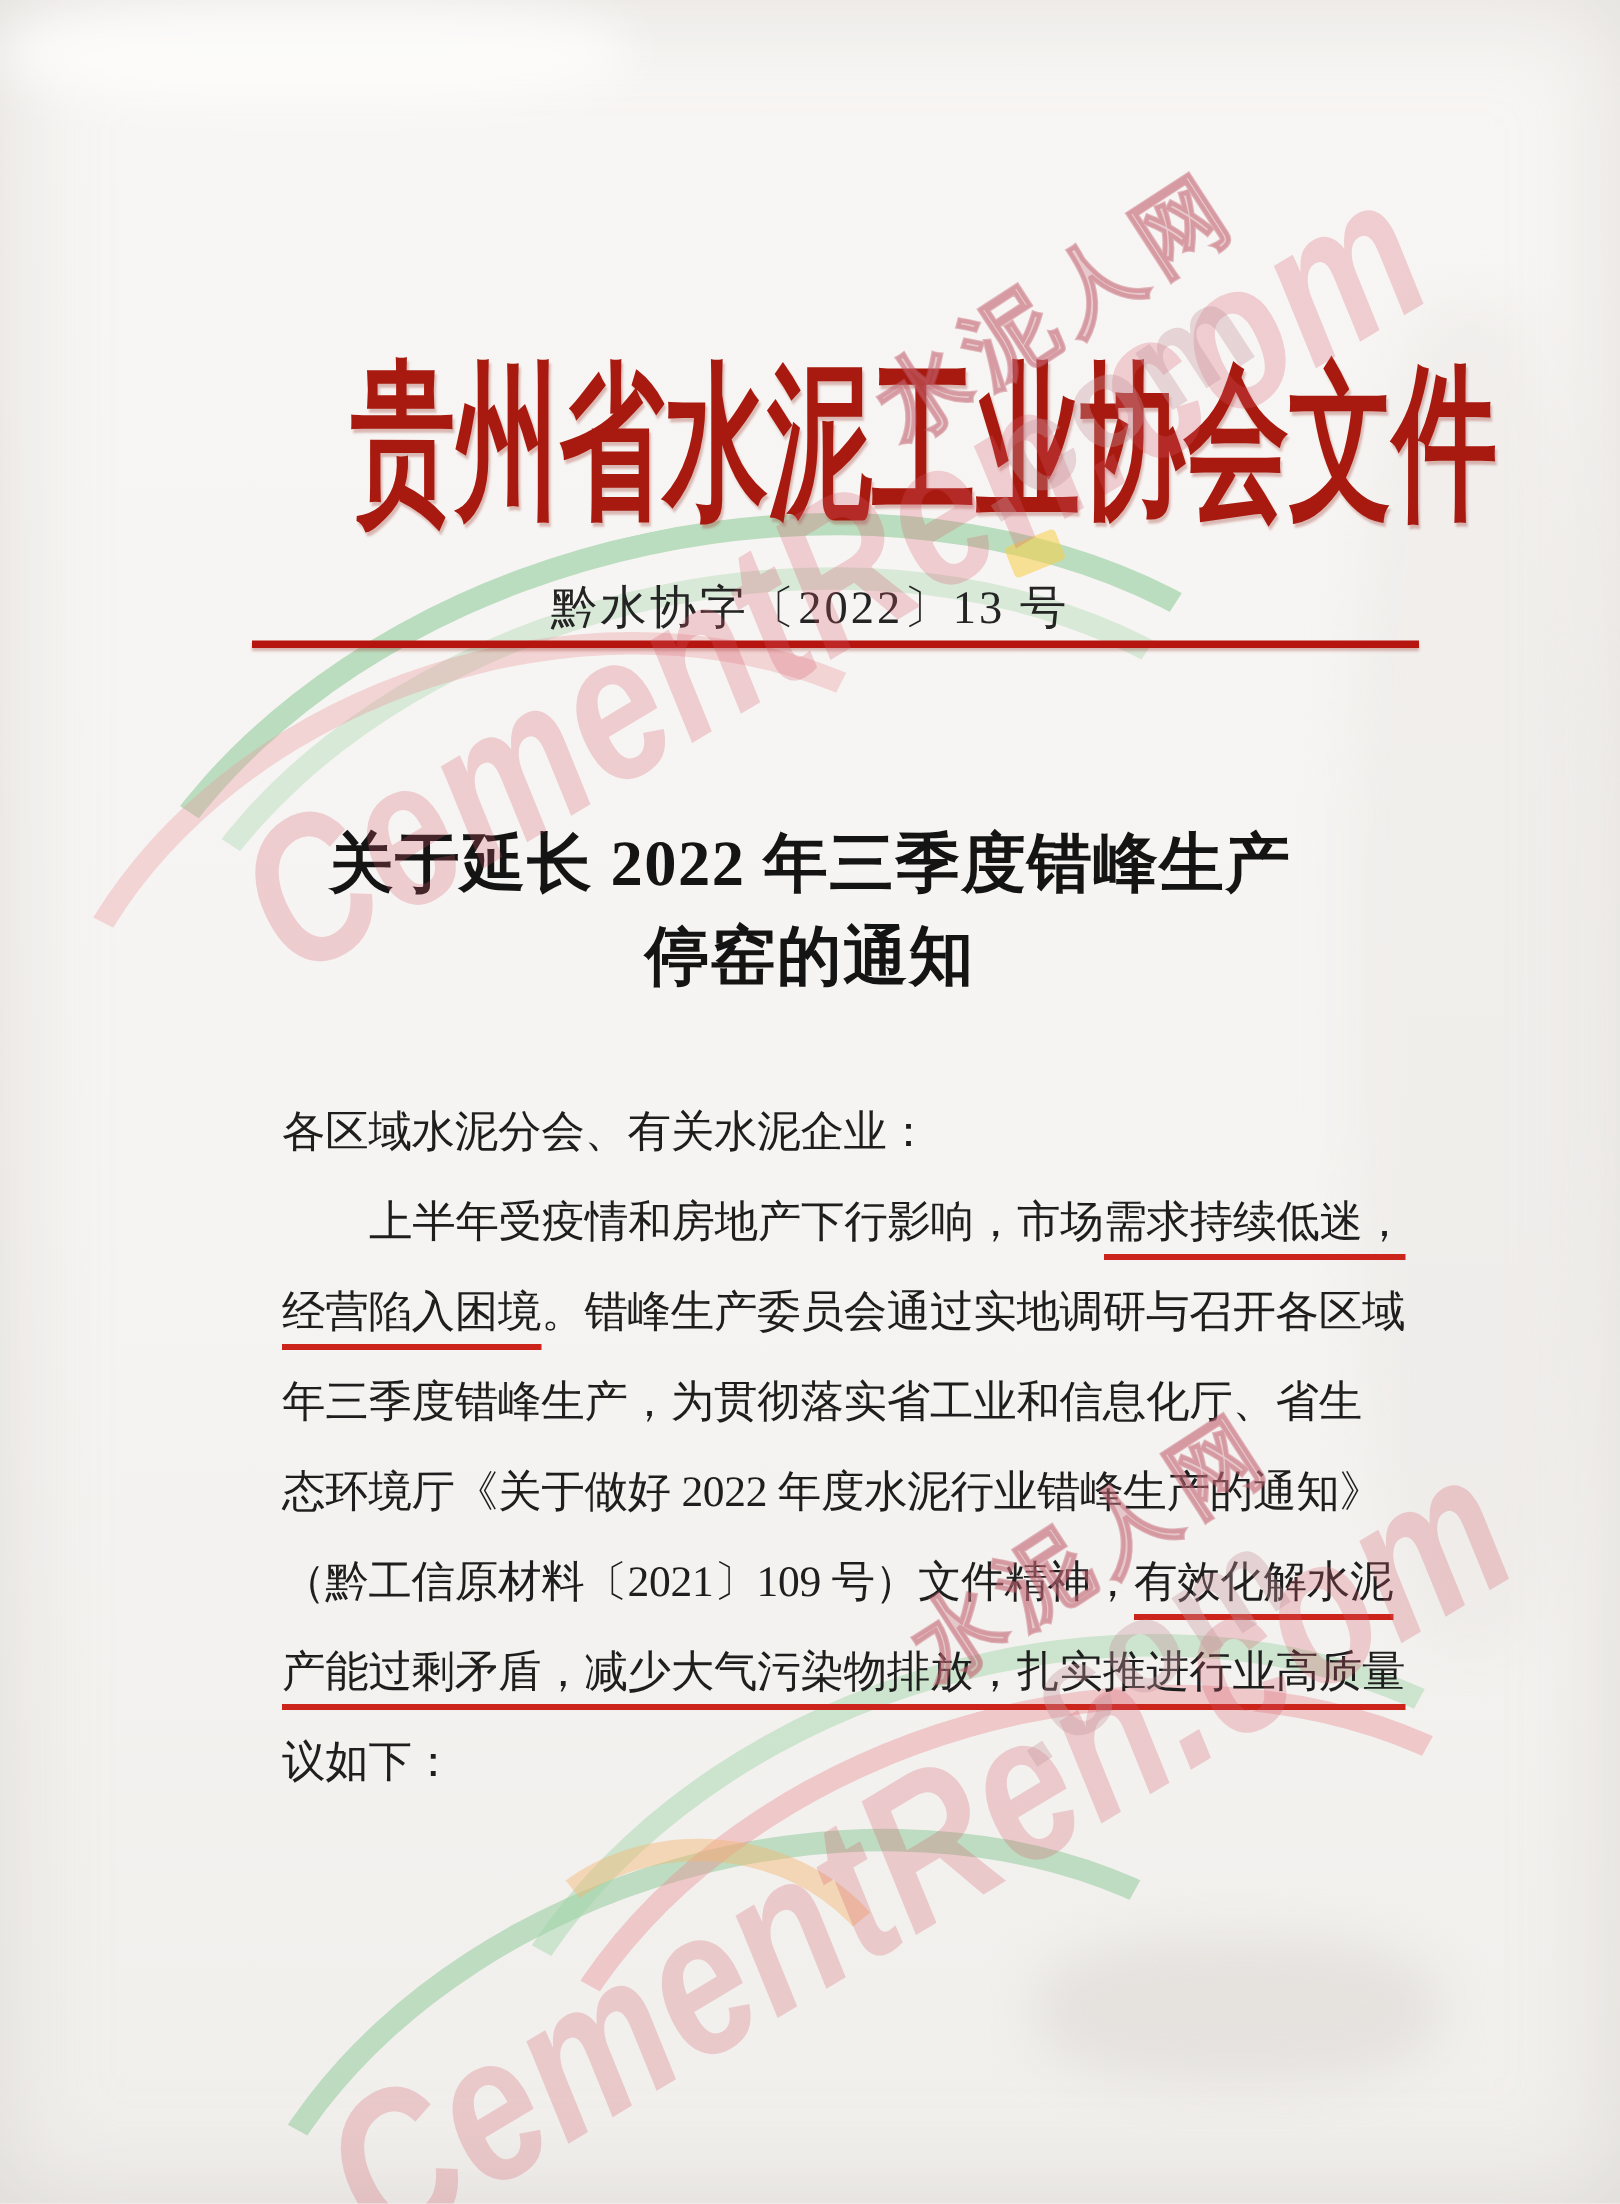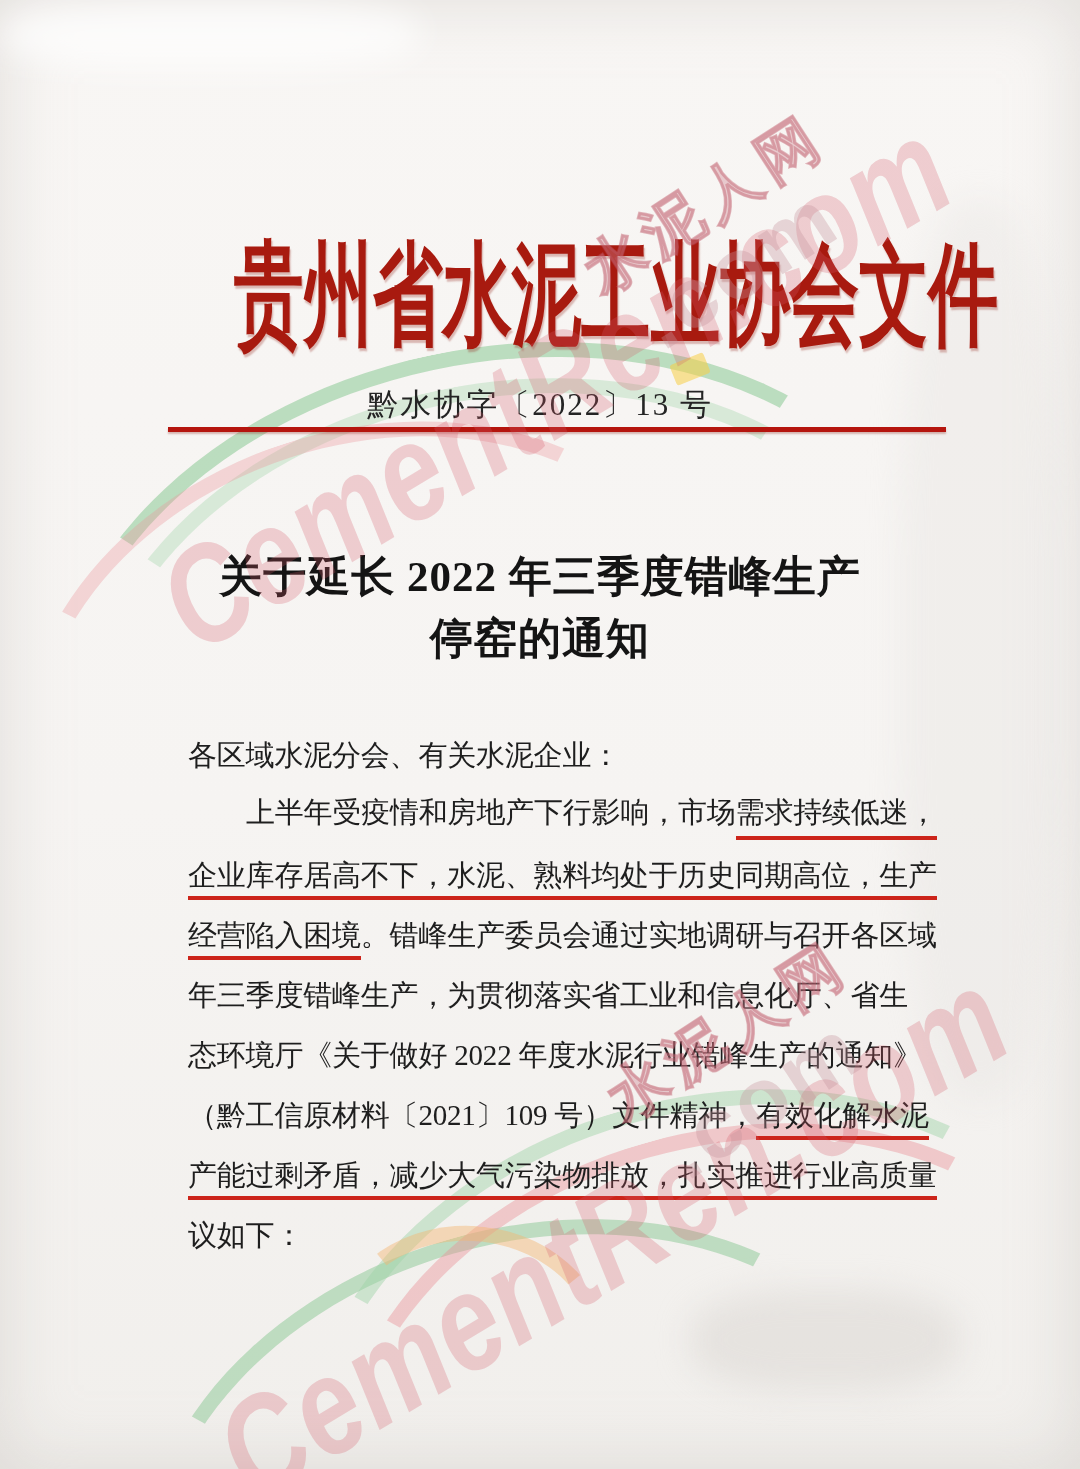--- a/index.html
+++ b/index.html
@@ -35,21 +35,21 @@
   }
   .doc-title{
     position:absolute;top:546px;left:0;width:100%;text-align:center;
     font-size:43px;font-weight:bold;color:#141414;line-height:62px;letter-spacing:1px;
   }
   .body-block{
     position:absolute;left:188px;top:725px;width:785px;
     font-size:29px;color:#1e1e1e;
   }
   .bline{height:60px;line-height:60px;white-space:nowrap;letter-spacing:-0.2px;}
-  .bline.indent{text-indent:58px;font-family:Liberation Mono, monospace;}
+  .bline.indent{text-indent:58px;}
   .ul{border-bottom:4px solid #cc241a;padding-bottom:5px;}
 
   
   .wm{position:absolute;pointer-events:none;white-space:nowrap;
       font-family:"Liberation Sans","DejaVu Sans",sans-serif;}
   .wm-big{
     font-style:italic;font-weight:900;font-size:138px;letter-spacing:2px;
     color:rgba(213,88,104,0.26);
   }
   .wm-big>span{display:inline-block;transform:scaleX(0.80);transform-origin:center;}
@@ -108,21 +108,20 @@
   <div class="red-rule"></div>
 
   <div class="doc-title">
     <div>关于延长 2022 年三季度错峰生产</div>
     <div>停窑的通知</div>
   </div>
 
   <div class="body-block">
     <div class="bline">各区域水泥分会、有关水泥企业：</div>
   <div class="bline indent"><span>上半年受疫情和房地产下行影响，市场</span><span class="ul">需求持续低迷，</span></div>
-      <div class="bline"><span class="ul">企业库存居高不下，水泥、熟料均处于历史同期高位，生产</span></div>
       <div class="bline"><span class="ul">经营陷入困境</span><span>。错峰生产委员会通过实地调研与召开各区域</span></div>
       <div class="bline"><span>年三季度错峰生产，为贯彻落实省工业和信息化厅、省生</span></div>
       <div class="bline"><span>态环境厅《关于做好 2022 年度水泥行业错峰生产的通知》</span></div>
       <div class="bline"><span>（黔工信原材料〔2021〕109 号）文件精神，</span><span class="ul">有效化解水泥</span></div>
       <div class="bline"><span class="ul">产能过剩矛盾，减少大气污染物排放，扎实推进行业高质量</span></div>
       <div class="bline"><span>议如下：</span></div>
     </div>
 
   <div class="wm wm-big" id="wm-big-upper">
     <span>CementRen.com</span>

